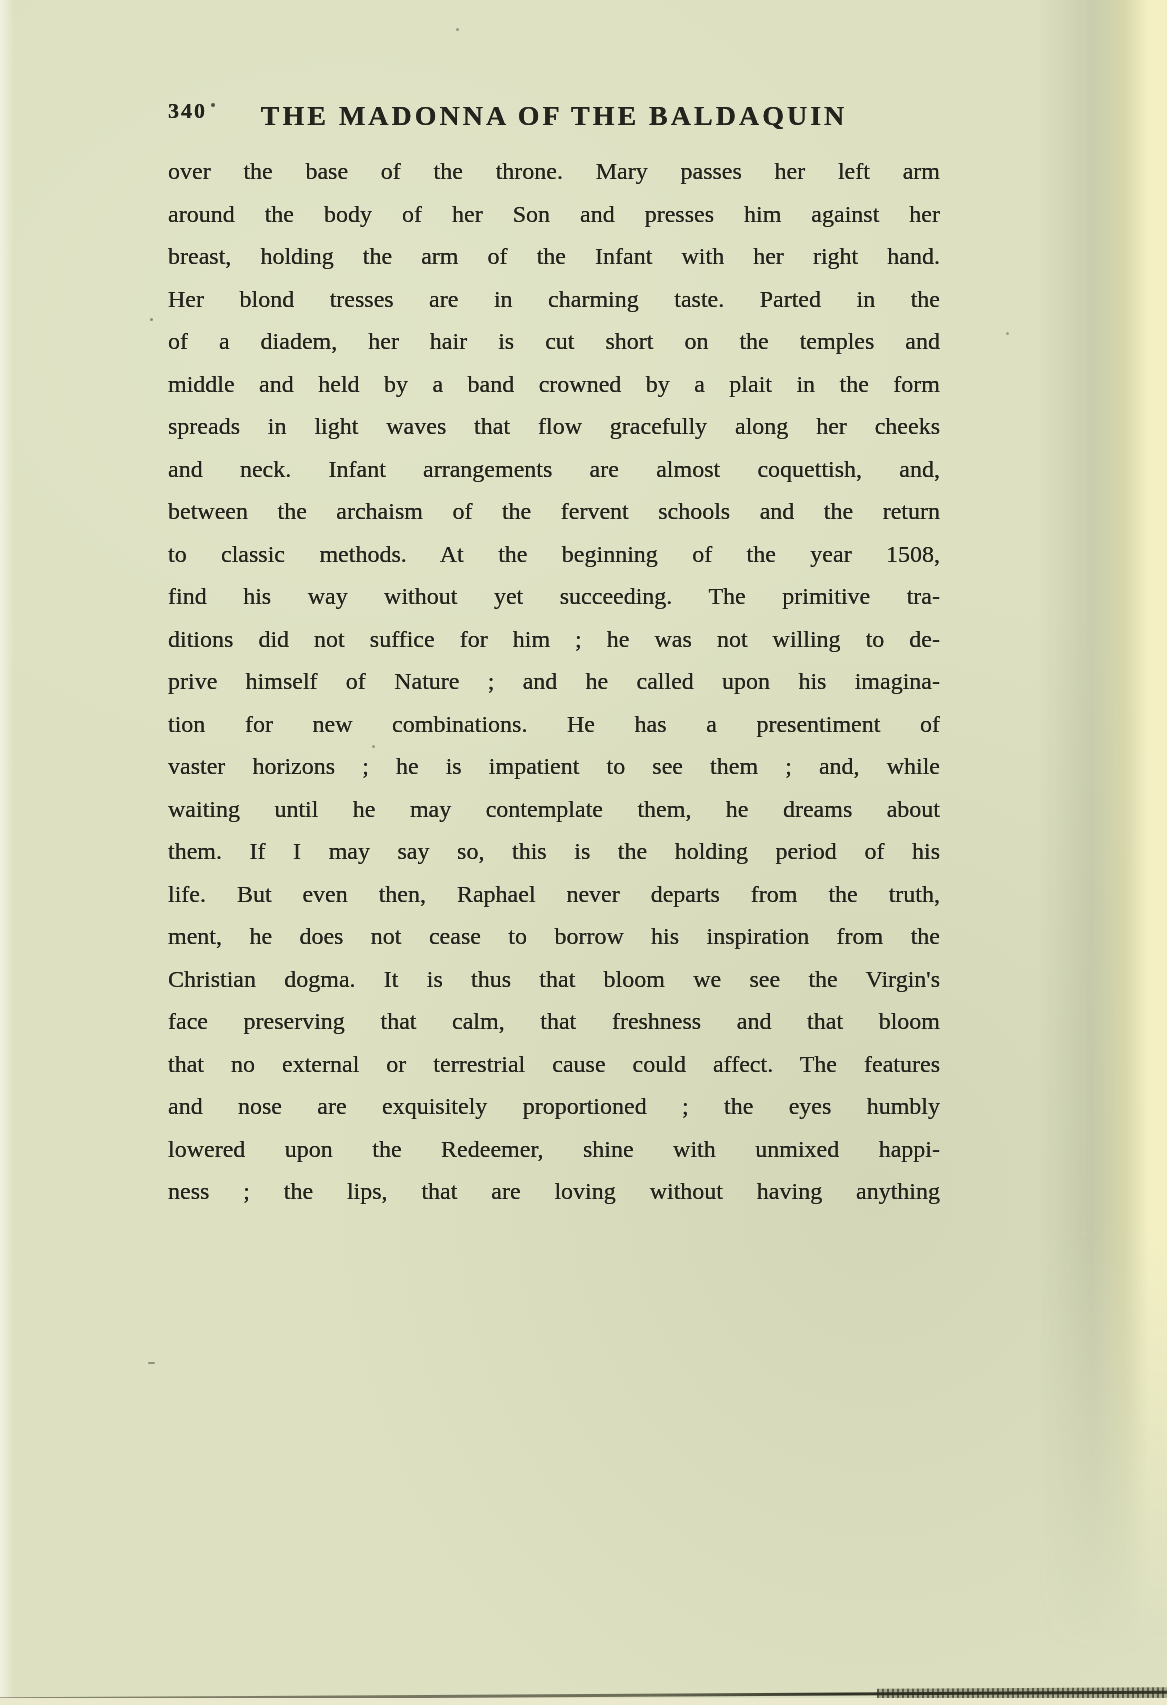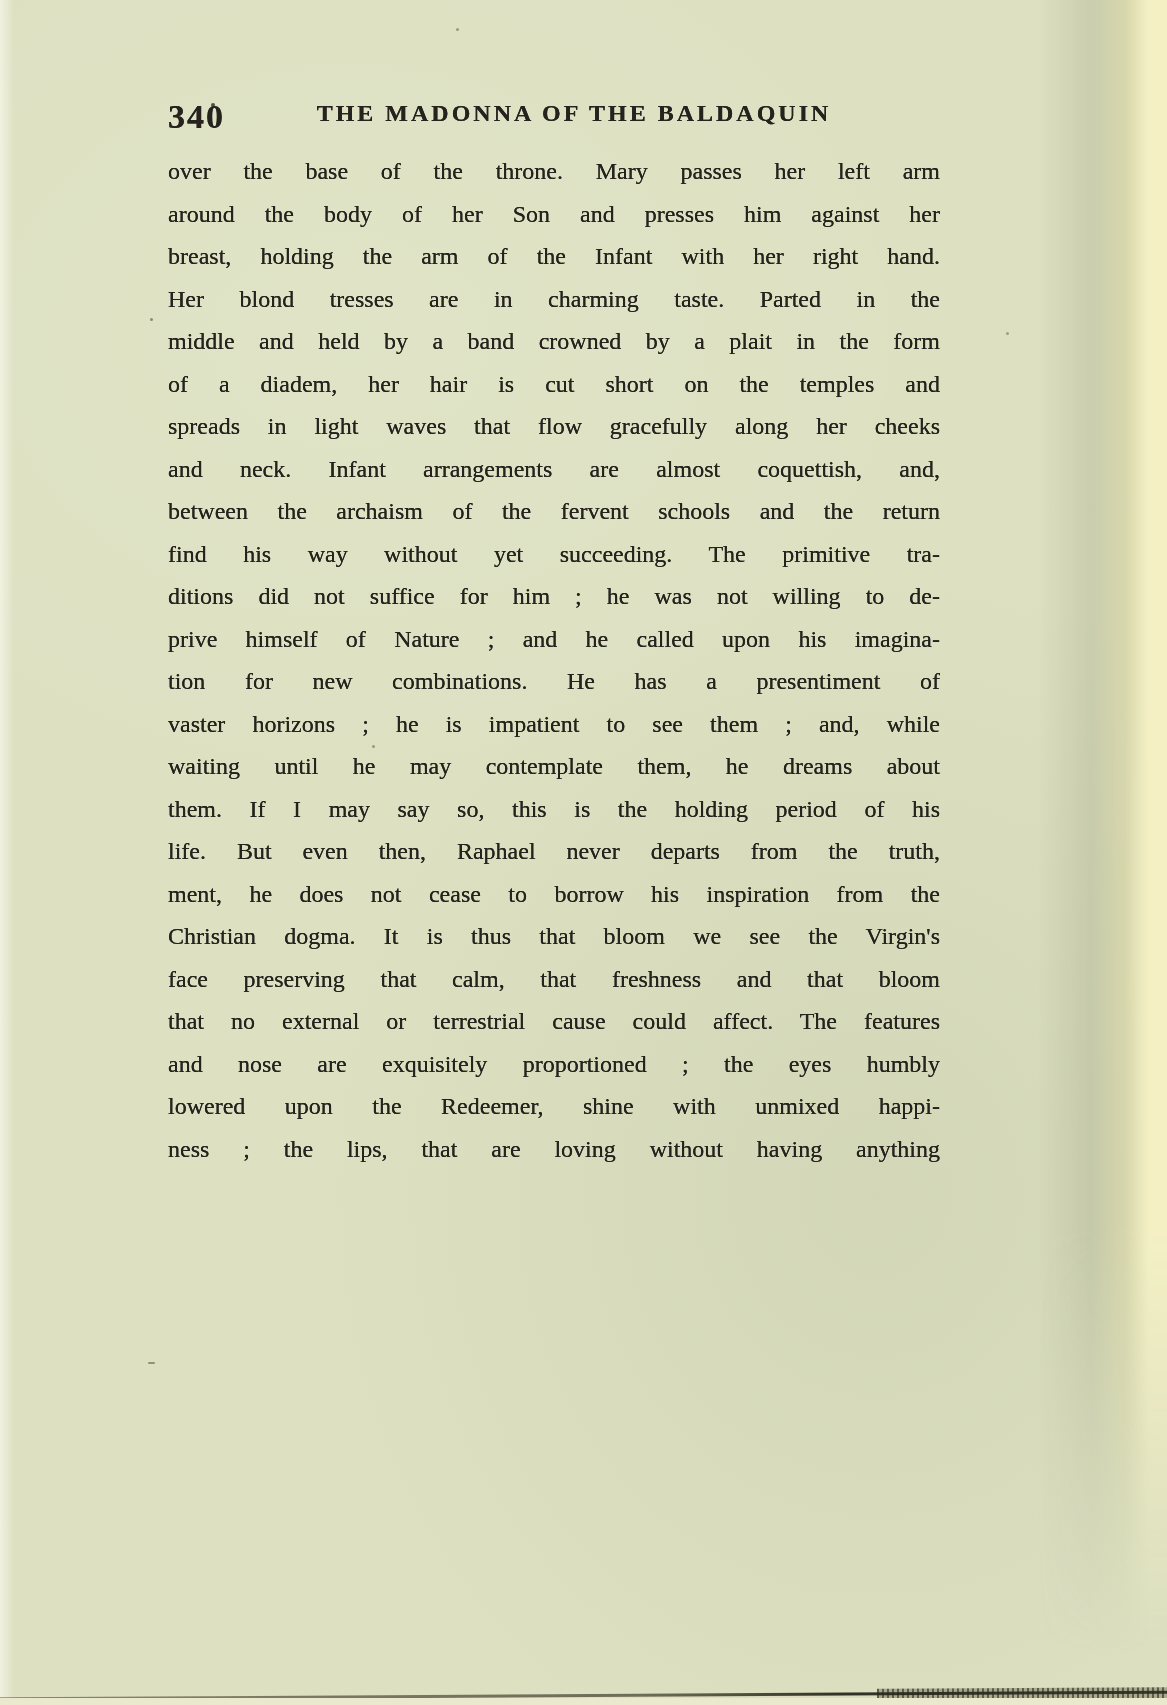--- a/index.html
+++ b/index.html
@@ -34,28 +34,27 @@
     -webkit-mask-image:linear-gradient(to bottom, #000 0%, #000 72%, transparent 97%);
     mask-image:linear-gradient(to bottom, #000 0%, #000 72%, transparent 97%);
   }
   .header{
     position:absolute;
     left:168px;width:772px;top:98px;height:36px;
     color:var(--ink,#26231e);
   }
   .pagenum{
     position:absolute;left:0;top:0;
-    font-size:34px;letter-spacing:2px;font-weight:bold;
+    font-size:22px;letter-spacing:2px;font-weight:bold;
     text-shadow:0 0 0.6px currentColor;
   }
   .title{
     position:absolute;left:50%;top:2px;transform:translateX(-50%);
-    font-size:24px;font-weight:bold;letter-spacing:3px;white-space:nowrap;
+    font-size:28px;font-weight:bold;letter-spacing:3px;white-space:nowrap;
     text-shadow:0 0 0.6px currentColor;
-    margin-left:20px;
   }
   .body-text{
     position:absolute;
     left:168px;width:772px;top:150px;
     color:var(--ink,#26231e);
     font-size:24px;line-height:42.5px;
   }
   .text-line{
     text-align:justify;
     text-align-last:justify;
@@ -94,25 +93,26 @@
   <div class="header">
     <span class="pagenum">340</span>
     <span class="title">THE MADONNA OF THE BALDAQUIN</span>
   </div>
 
   <div class="body-text">
       <div class="text-line">over the base of the throne.  Mary passes her left arm</div>
       <div class="text-line">around the body of her Son and presses him against her</div>
       <div class="text-line">breast, holding the arm of the Infant with her right hand.</div>
       <div class="text-line">Her blond tresses are in charming taste.  Parted in the</div>
+      <div class="text-line">of a diadem, her hair is cut short on the temples and</div>
       <div class="text-line">middle and held by a band crowned by a plait in the form</div>
-      <div class="text-line">of a diadem, her hair is cut short on the temples and</div>
       <div class="text-line">spreads in light waves that flow gracefully along her cheeks</div>
       <div class="text-line">and neck.  Infant arrangements are almost coquettish, and,</div>
       <div class="text-line">between the archaism of the fervent schools and the return</div>
+      <div class="text-line">to classic methods.  At the beginning of the year 1508,</div>
       <div class="text-line">find his way without yet succeeding.  The primitive tra-</div>
       <div class="text-line">ditions did not suffice for him ; he was not willing to de-</div>
       <div class="text-line">prive himself of Nature ; and he called upon his imagina-</div>
       <div class="text-line">tion for new combinations.  He has a presentiment of</div>
       <div class="text-line">vaster horizons ; he is impatient to see them ; and, while</div>
       <div class="text-line">waiting until he may contemplate them, he dreams about</div>
       <div class="text-line">them.  If I may say so, this is the holding period of his</div>
       <div class="text-line">life.  But even then, Raphael never departs from the truth,</div>
       <div class="text-line">ment, he does not cease to borrow his inspiration from the</div>
       <div class="text-line">Christian dogma.  It is thus that bloom we see the Virgin's</div>

